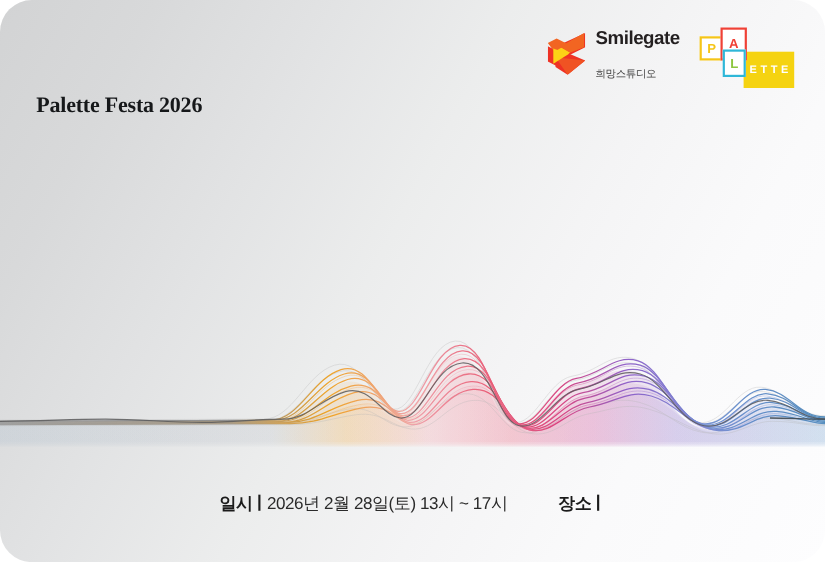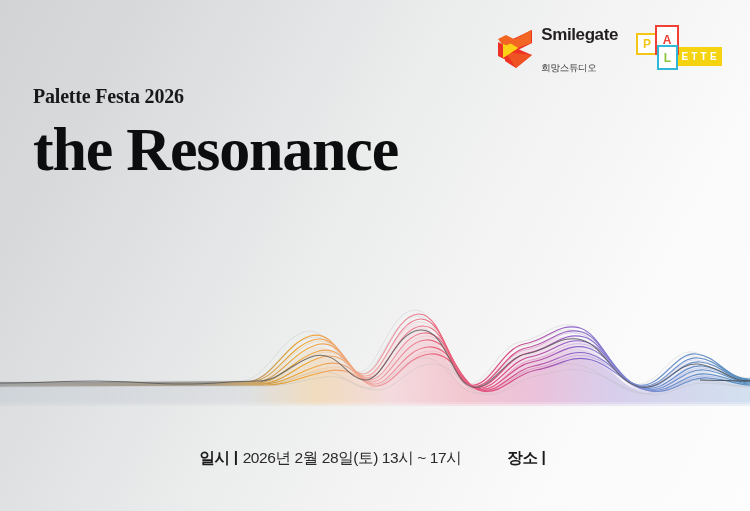--- a/index.html
+++ b/index.html
@@ -19,20 +19,21 @@
     height: 511px;
     background: linear-gradient(118deg,
         #d2d3d4 0%,
         #d8d9da 14%,
         #e2e3e4 30%,
         #eceded 46%,
         #f4f4f5 62%,
         #fafafb 78%,
         #fdfdfe 100%);
     overflow: hidden;
+    border-radius: 29px;
   }
 
   
   .logo-bar {
     position: absolute;
     top: 24px;
     right: 28px;
     display: flex;
     align-items: center;
     gap: 18px;
@@ -108,21 +109,21 @@
     left: 21px; top: 21px;
     width: 21px; height: 25px;
     border: 2.5px solid #2fb7d8;
     background: #ffffff;
     color: #8cc63f;
     font-size: 12px;
     z-index: 5;
   }
   .pl-ette {
     left: 40px; top: 23px;
-    width: 46px; height: 19px;
+    width: 46px; height: 33px;
     background: #f5d311;
     color: #ffffff;
     font-size: 10px;
     letter-spacing: 3.2px;
     text-indent: 3.2px;
     z-index: 2;
   }
 
   
   .headline-block {
@@ -225,21 +226,20 @@
       <div class="pl-tile pl-p">P</div>
       <div class="pl-tile pl-a">A</div>
       <div class="pl-tile pl-l">L</div>
     </div>
 
   </div>
 
   <div class="headline-block">
     <div class="eyebrow">Palette Festa 2026</div>
     <h1 class="title">
-      <span class="line">the Resonance</span>
     </h1>
   </div>
 
   <div class="wave-wrap">
     <svg width="750" height="140" viewBox="0 0 750 140" xmlns="http://www.w3.org/2000/svg">
       <defs>
         <linearGradient id="wgrad" x1="0" y1="0" x2="1" y2="0">
           <stop offset="0.00" stop-color="#9a9a9a"></stop>
           <stop offset="0.28" stop-color="#8c8c8c"></stop>
           <stop offset="0.40" stop-color="#f0a11e"></stop>

